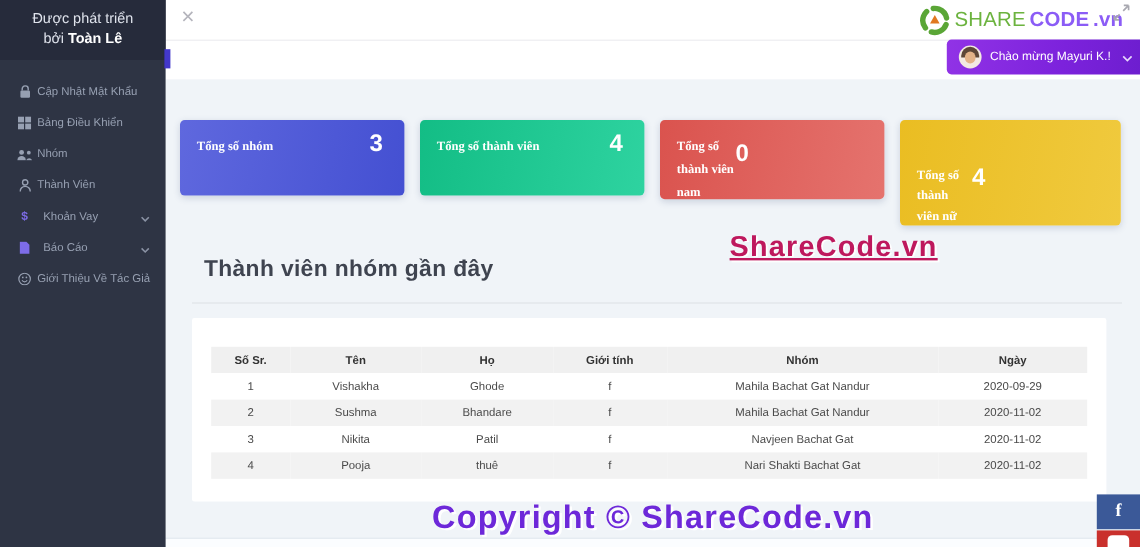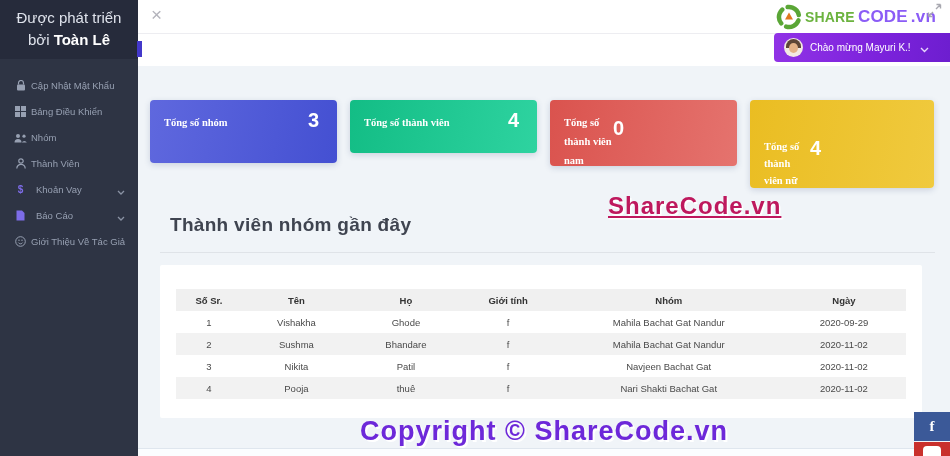--- a/index.html
+++ b/index.html
@@ -2,57 +2,57 @@
 <html><head>
 <meta charset="utf-8">
 <style>
   * { margin:0; padding:0; box-sizing:border-box; }
   html,body { width:950px; height:456px; overflow:hidden; }
   body { font-family:"Liberation Sans","DejaVu Sans",sans-serif; background:#fff; position:relative; }
   .page { position:absolute; inset:0; width:950px; height:456px; }
 
   
   .sidebar { position:absolute; left:0; top:0; width:138px; height:456px; background:#2e3444; z-index:5; }
-  .sidebar-header { background:#262b3b; padding:7px 6px 8px; text-align:center; color:#dfe3ec; font-size:15px; line-height:1.45; }
+  .sidebar-header { background:#262b3b; padding:7px 6px 8px; text-align:center; color:#dfe3ec; font-size:12px; line-height:1.45; }
   .sidebar-header b { color:#ffffff; }
   .side-nav { margin-top:14px; }
   .side-item { position:relative; display:flex; align-items:center; height:26px; padding-left:13px; color:#97a0b2; font-size:9.5px; white-space:nowrap; cursor:pointer; }
   .side-item .ic { width:15px; height:11px; display:inline-flex; align-items:center; justify-content:center; margin-right:3px; flex:0 0 15px; }
   .side-item .ic svg { display:block; }
   .ic-purple { color:#7d6ce8; }
   .side-item .chev { position:absolute; right:13px; top:9px; color:#8a92a4; }
 
   
   .topbar { position:absolute; left:138px; top:0; width:812px; height:66px; background:#ffffff; z-index:3; }
   .topbar-hairline { position:absolute; left:0; top:33px; width:100%; height:0; border-bottom:1px solid #ededf1; }
   .close-x { position:absolute; left:13px; top:5px; font-size:19px; color:#b4b4bc; cursor:pointer; line-height:1; }
   .brand { position:absolute; right:14px; top:4px; display:flex; align-items:center; gap:3px; }
-  .brand-share { font-size:14px; font-weight:bold; color:#6cb33f; letter-spacing:0.2px; }
+  .brand-share { font-size:17px; font-weight:normal; color:#6cb33f; letter-spacing:0.2px; }
   .brand-code  { font-size:17px; font-weight:bold; color:#8b5cf6; letter-spacing:0.2px; }
   .expand-ic { position:absolute; right:8px; top:3px; color:#a8a8b0; }
-  .user-btn { position:absolute; right:0; top:33px; width:176px; height:29px; border-radius:4px 0 0 4px;
+  .user-btn { position:absolute; right:0; top:33px; width:161px; height:29px; border-radius:4px 0 0 4px;
               background:linear-gradient(100deg,#9133e6 0%,#7c22dc 60%,#6d1ecf 100%);
               display:flex; align-items:center; gap:7px; padding-left:10px; cursor:pointer; z-index:6; }
   .user-btn .label { color:#ffffff; font-size:10px; }
   .user-btn .chev { color:#e7d8fb; margin-left:2px; }
   .avatar { width:19px; height:19px; border-radius:50%; background:#f3e9e2; overflow:hidden; position:relative; flex:0 0 19px; }
   .avatar .hair { position:absolute; left:2px; top:1px; width:15px; height:9px; border-radius:8px 8px 0 0; background:#5d4637; }
   .avatar .face { position:absolute; left:5px; top:5px; width:9px; height:10px; border-radius:50%; background:#e3b288; }
 
   .active-bar { position:absolute; left:137px; top:41px; width:5px; height:16px; background:#4338ca; z-index:7; }
 
   
   .main { position:absolute; left:138px; top:66px; width:812px; height:390px; background:#f0f4f8; }
 
   .cards { position:absolute; left:12px; top:34px; display:flex; align-items:flex-start; gap:13px; }
   .card { position:relative; border-radius:4px; color:#fff; box-shadow:0 2px 6px rgba(40,60,110,0.18); }
   .card .c-label { position:absolute; left:14px; top:14px; font-size:10.5px; font-weight:bold; line-height:1.8;font-family:Liberation Serif, serif; }
   .card .c-value { position:absolute; font-size:20px; font-weight:bold; }
   .card-1 { width:187px; height:63px; background:linear-gradient(100deg,#5f68de,#4450d2); }
-  .card-2 { width:187px; height:53px; background:linear-gradient(100deg,#13bd85,#2ed3a0); }
+  .card-2 { width:187px; height:63px; background:linear-gradient(100deg,#13bd85,#2ed3a0); }
   .card-3 { width:187px; height:66px; background:linear-gradient(100deg,#da534e,#e5736e); }
   .card-4 { width:184px; height:88px; background:linear-gradient(100deg,#eabd22,#f0ca3e); }
   .card-1 .c-value, .card-2 .c-value { top:9px; right:18px; }
   .card-3 .c-label { width:60px; }
   .card-3 .c-value { left:63px; top:17px; }
   .card-4 .c-label { width:38px; top:10px; line-height:1.62;margin-top:28px; }
   .card-4 .c-value { left:60px; top:37px; }
 
   .wm-center { position:absolute; left:470px; top:126px; font-size:24px; font-weight:600; letter-spacing:1px;
                color:#be185d; text-shadow:1.5px 1.5px 0 #ffffff; pointer-events:none;text-decoration:underline; }

